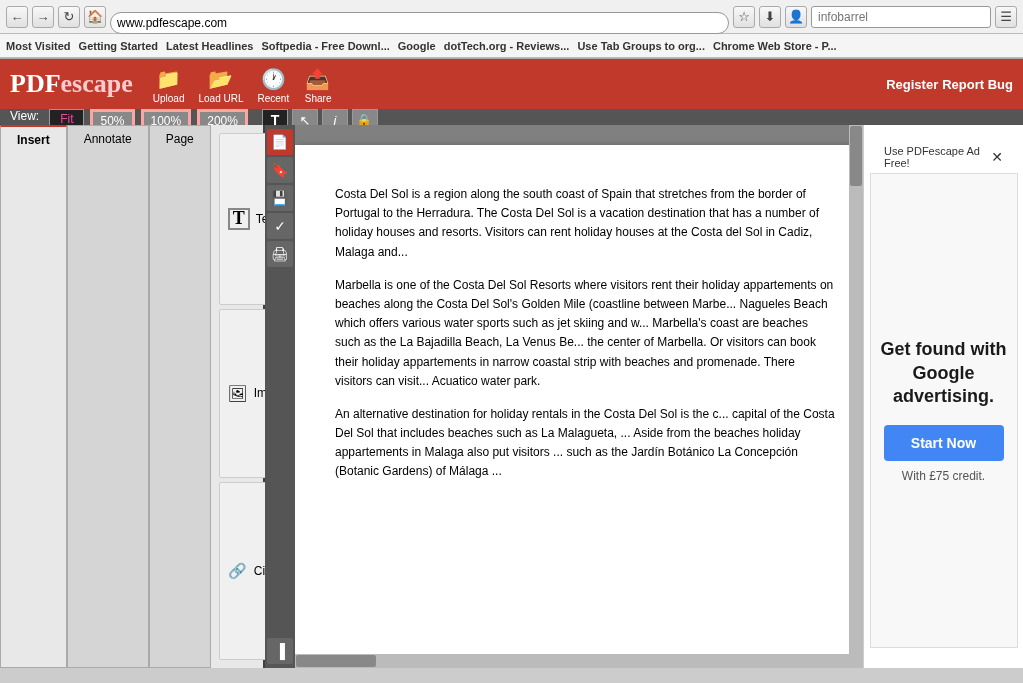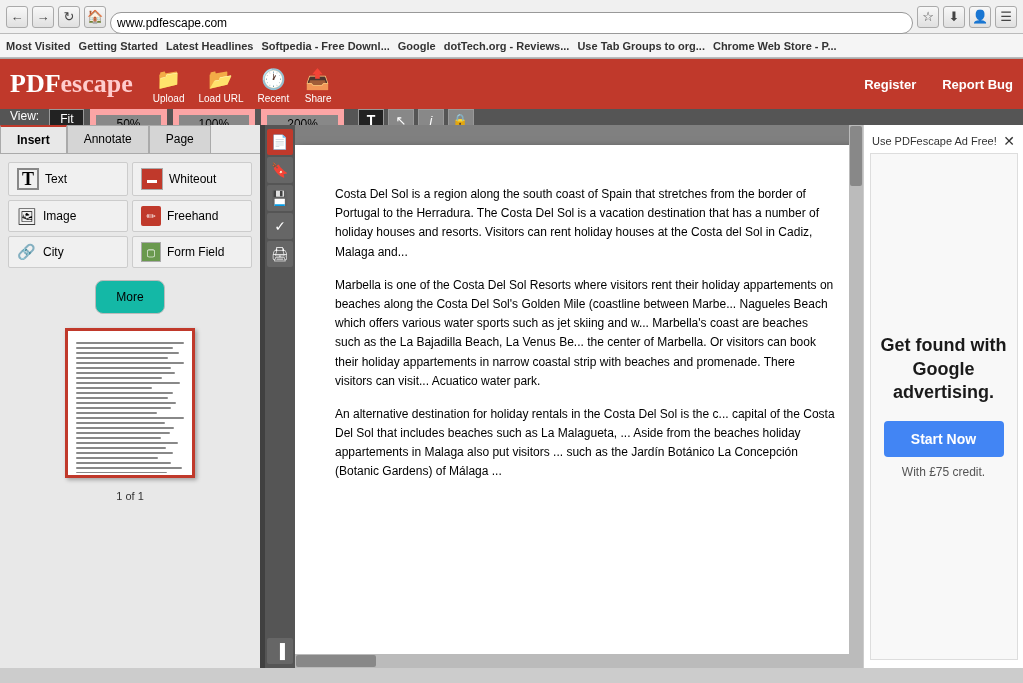--- a/index.html
+++ b/index.html
@@ -15,36 +15,36 @@
     .bookmarks-bar { display: flex; align-items: center; padding: 2px 6px; gap: 8px; background: #f5f5f5; border-bottom: 1px solid #bbb; height: 24px; overflow: hidden; }
     .bookmark-item { font-size: 11px; color: #333; cursor: pointer; white-space: nowrap; display: flex; align-items: center; gap: 2px; font-weight: bold; }
 
     
     .app-header { background: #c0392b; display: flex; align-items: center; padding: 0 10px; height: 50px; }
     .app-logo { color: white; font-size: 26px; font-weight: bold; font-family: Georgia, serif; }
     .app-logo span { color: #ff9999; }
     .header-tools { display: flex; align-items: center; gap: 14px; margin-left: 20px; }
     .tool-item { display: flex; flex-direction: column; align-items: center; cursor: pointer; color: white; font-size: 10px; }
     .tool-icon { width: 30px; height: 28px; display: flex; align-items: center; justify-content: center; font-size: 20px; }
-    .header-right { margin-left: auto; display: flex; align-items: center; gap: 26px; }
+    .header-right { margin-left: auto; display: flex; align-items: center; gap: 4px; }
     .header-right-btn { color: white; font-size: 13px; font-weight: bold; cursor: pointer; background: none; border: none; }
     .view-bar { background: #555; display: flex; align-items: flex-start; height: 16px; padding: 0 10px; gap: 6px; }
     .view-label { color: white; font-size: 12px; margin-right: 4px; }
     .view-btn { padding: 2px 10px; background: #888; border: 1px solid #999; color: white; font-size: 12px; cursor: pointer; }
-    .view-btn.active { background: #222; color: #ffffff; }
-    .view-zoom-btn { padding: 2px 20px; background: #888; border: 6px solid #fca5a5; color: #000000; font-size: 12px; cursor: pointer; }
+    .view-btn.active { background: #222; color: #ec4899; }
+    .view-zoom-btn { padding: 2px 7px; background: #888; border: 3px solid #fca5a5; color: #ffffff; font-size: 12px; cursor: pointer; }
     .view-tools { display: flex; gap: 4px; margin-left: 8px; }
     .view-tool-btn { width: 26px; height: 22px; background: #888; border: 1px solid #999; color: white; font-size: 13px; cursor: pointer; display: flex; align-items: center; justify-content: center; }
     .view-tool-btn.active { background: #222; }
 
     
     .main-layout { display: flex; height: calc(683px - 34px - 24px - 50px - 32px); }
 
     
-    .left-sidebar { width: 265px; background: #e8e8e8; border-right: 5px solid #404040; display: flex; flex-direction: column; }
+    .left-sidebar { width: 265px; background: #e8e8e8; border-right: 2px solid #404040; display: flex; flex-direction: row; }
     .sidebar-tabs { display: flex; border-bottom: 1px solid #aaa; }
     .sidebar-tab { padding: 6px 16px; font-size: 12px; cursor: pointer; background: #d5d5d5; border: 1px solid #aaa; border-bottom: none; }
     .sidebar-tab.active { background: #e8e8e8; font-weight: bold; border-top: 2px solid #c0392b; }
     .tool-grid { display: grid; grid-template-columns: 1fr 1fr; gap: 4px; padding: 8px; }
     .tool-cell { display: flex; align-items: center; gap: 6px; padding: 5px 8px; background: #f0f0f0; border: 1px solid #ccc; cursor: pointer; border-radius: 2px; font-size: 12px; }
     .tool-cell-icon { width: 20px; height: 20px; display: flex; align-items: center; justify-content: center; font-size: 14px; }
     .more-btn { margin: 4px auto; display: block; padding: 9px 20px; background: #14b8a6; border: 1px solid #bbb; cursor: pointer; font-size: 12px; border-radius: 8px; }
     .page-thumb-area { flex: 1; padding: 10px; display: flex; flex-direction: column; align-items: center; overflow-y: auto; }
     .page-thumb { border: 3px solid #c0392b; background: white; width: 130px; height: 150px; display: flex; align-items: center; justify-content: center; box-shadow: 2px 2px 4px rgba(0,0,0,0.3); }
     .page-thumb-inner { width: 120px; height: 140px; padding: 6px; overflow: hidden; }
@@ -56,40 +56,41 @@
     .strip-btn { width: 26px; height: 26px; background: #666; border: none; color: white; cursor: pointer; display: flex; align-items: center; justify-content: center; font-size: 14px; border-radius: 2px; }
     .strip-btn.active { background: #c0392b; }
 
     
     .pdf-area { flex: 1; background: #808080; overflow: auto; position: relative; }
     .pdf-page { background: white; margin: 20px auto; width: 580px; min-height: 580px; padding: 40px; box-shadow: 3px 3px 8px rgba(0,0,0,0.5); position: relative; }
     .pdf-text h2 { font-size: 14px; font-weight: bold; margin-bottom: 10px; }
     .pdf-text p { font-size: 12px; line-height: 1.6; margin-bottom: 14px; text-align: left; }
 
     
-    .ad-sidebar { width: 160px; background: white; border-left: 1px solid #ccc; display: flex; flex-direction: column; align-items: center; padding: 8px; }
+    .ad-sidebar { width: 160px; background: white; border-left: 1px solid #ccc; display: flex; flex-direction: column; align-items: center; padding: 20px; }
     .ad-header { font-size: 11px; color: #333; margin-bottom: 4px; width: 100%; display: flex; justify-content: space-between; align-items: center; }
     .ad-content { width: 148px; background: #f8f8f8; border: 1px solid #ddd; flex: 1; display: flex; flex-direction: column; align-items: center; justify-content: center; padding: 10px; }
     .ad-title { font-size: 18px; font-weight: bold; color: #1a1a1a; text-align: center; line-height: 1.3; margin-bottom: 16px; }
     .ad-cta { background: #4285f4; color: white; padding: 10px 16px; border: none; border-radius: 4px; font-size: 14px; font-weight: bold; cursor: pointer; width: 120px; margin-bottom: 8px; }
     .ad-sub { font-size: 12px; color: #555; text-align: center; }
   </style>
 </head>
 <body>
 
 <div class="browser-chrome">
   <div class="browser-nav">
     <button class="nav-btn">←</button>
     <button class="nav-btn">→</button>
     <button class="nav-btn">↻</button>
     <button class="nav-btn">🏠</button>
     <input class="address-bar" type="text" value="www.pdfescape.com" style="">
     <button class="nav-btn">☆</button>
     <button class="nav-btn">⬇</button>
     <button class="nav-btn">👤</button>
+    <input class="search-bar" type="text" placeholder="infobarrel" style="">
     <button class="nav-btn">☰</button>
   </div>
   <div class="bookmarks-bar">
     <span class="bookmark-item">Most Visited</span>
     <span class="bookmark-item">Getting Started</span>
     <span class="bookmark-item">Latest Headlines</span>
     <span class="bookmark-item">Softpedia - Free Downl...</span>
     <span class="bookmark-item">Google</span>
     <span class="bookmark-item">dotTech.org - Reviews...</span>
     <span class="bookmark-item">Use Tab Groups to org...</span>

